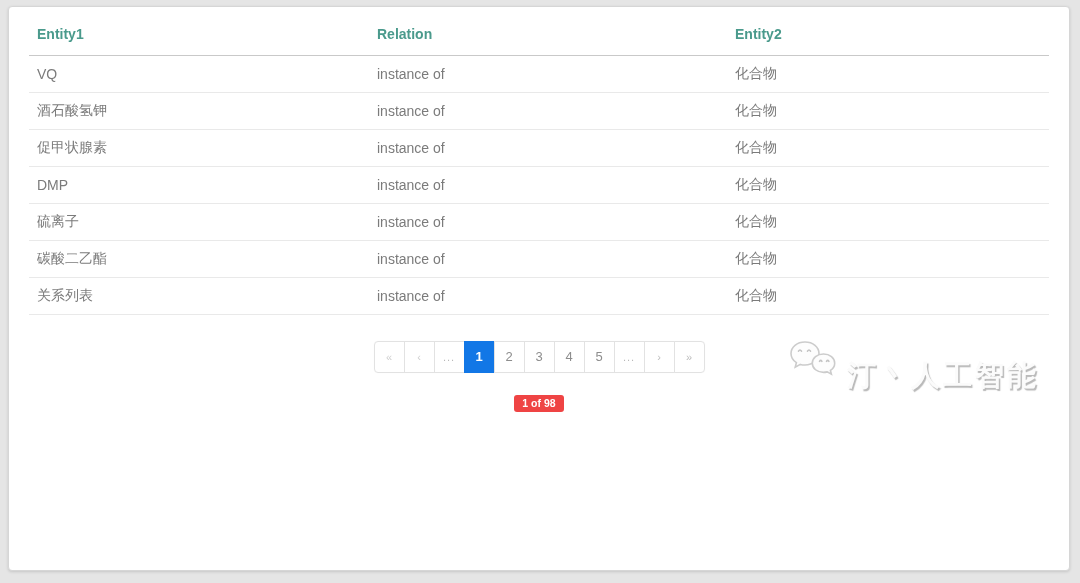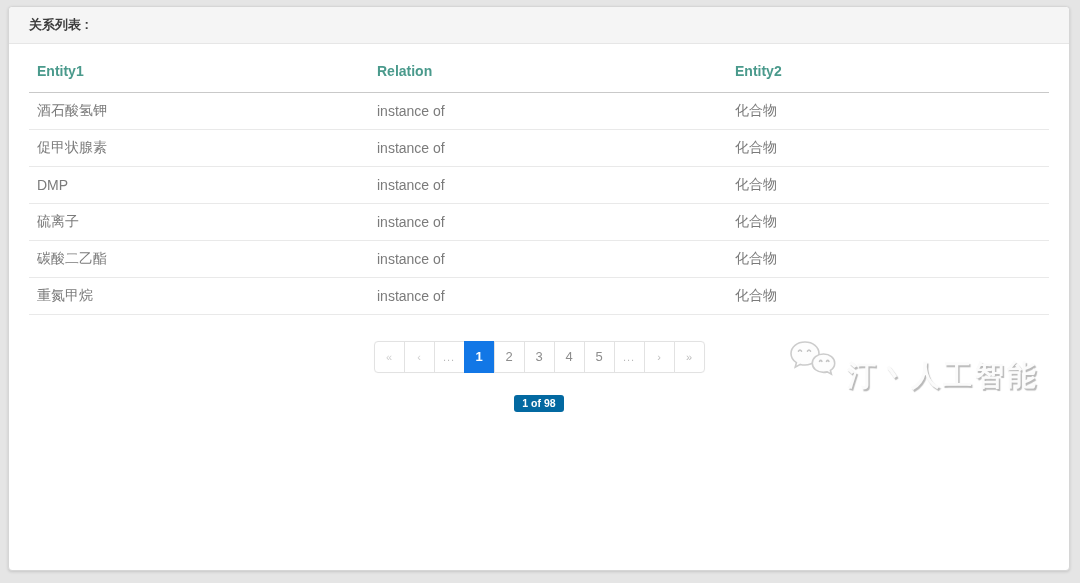--- a/index.html
+++ b/index.html
@@ -97,21 +97,21 @@
     border-color: #1277e6;
     color: #ffffff;
     font-weight: bold;
   }
   .status-wrap {
     margin-top: 20px;
     text-align: center;
   }
   .status-badge {
     display: inline-block;
-    background: #0369a1;
+    background: #ef4444;
     color: #ffffff;
     font-size: 10.5px;
     font-weight: bold;
     padding: 2px 8px 3px 8px;
     border-radius: 3px;
   }
   .watermark {
     position: absolute;
     right: 30px;
     bottom: 16px;
@@ -126,38 +126,42 @@
     color: #fbfbfb;
     letter-spacing: 3px;
     text-shadow: 1.5px 1.5px 1px #b9b9b9, -0.5px -0.5px 0 #ffffff;
     margin-top: 29px;
   }
 </style>
 </head>
 <body>
 
 <div class="card">
-  <div class="card-header">关系列表 :</div>
   <div class="card-body">
 
     <table class="relations">
       <colgroup>
           <col class="c1">
           <col class="c2">
           <col class="c3">
         </colgroup>
       <thead>
         <tr>
           <th>Entity1</th>
           <th>Relation</th>
           <th>Entity2</th>
         </tr>
       </thead>
       <tbody>
           <tr>
+            <td>VQ</td>
+            <td>instance of</td>
+            <td>化合物</td>
+          </tr>
+          <tr>
             <td>酒石酸氢钾</td>
             <td>instance of</td>
             <td>化合物</td>
           </tr>
           <tr>
             <td>促甲状腺素</td>
             <td>instance of</td>
             <td>化合物</td>
           </tr>
           <tr>
@@ -169,21 +173,21 @@
             <td>硫离子</td>
             <td>instance of</td>
             <td>化合物</td>
           </tr>
           <tr>
             <td>碳酸二乙酯</td>
             <td>instance of</td>
             <td>化合物</td>
           </tr>
           <tr>
-            <td>重氮甲烷</td>
+            <td>关系列表</td>
             <td>instance of</td>
             <td>化合物</td>
           </tr>
         </tbody>
     </table>
 
     <div class="pagination-wrap">
       <ul class="pagination">
           <li class="disabled arrow">«</li>
           <li class="disabled arrow">‹</li>

